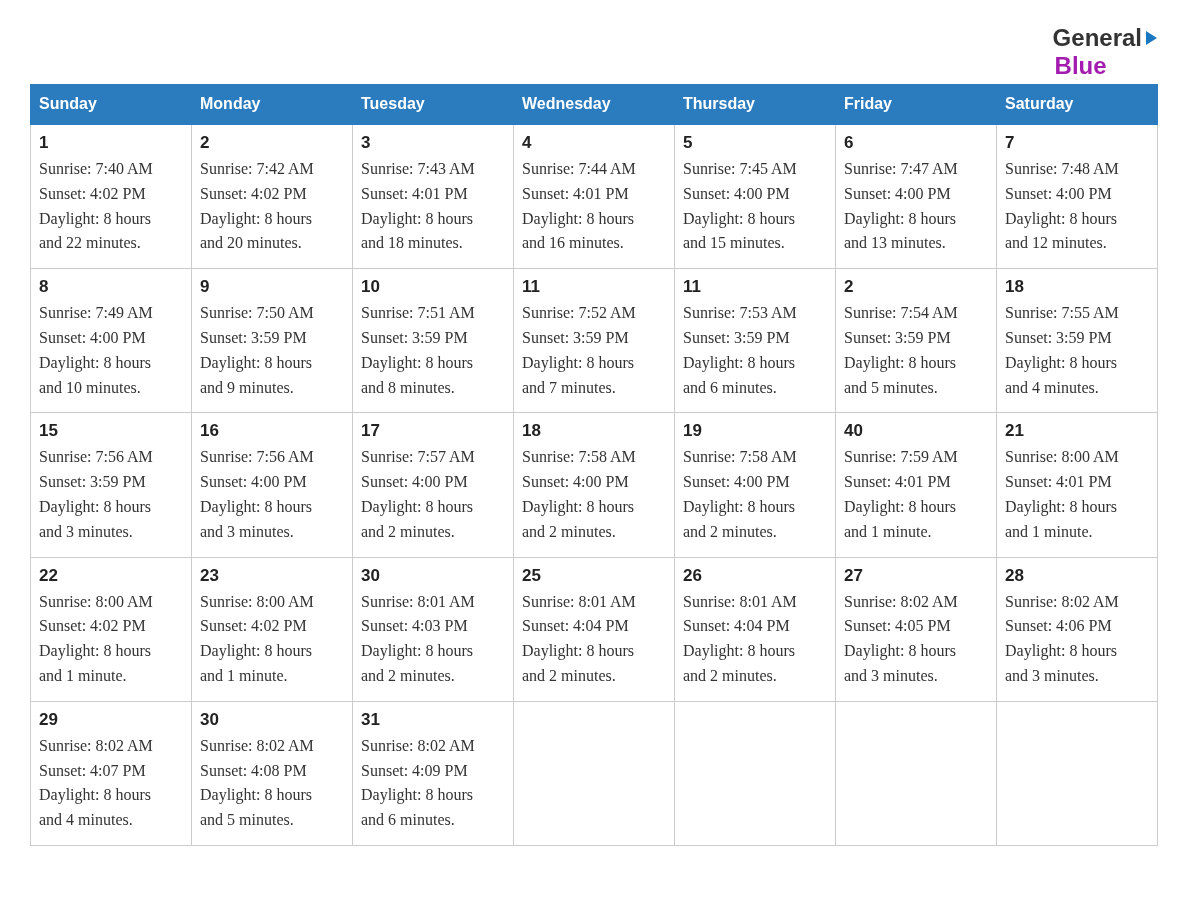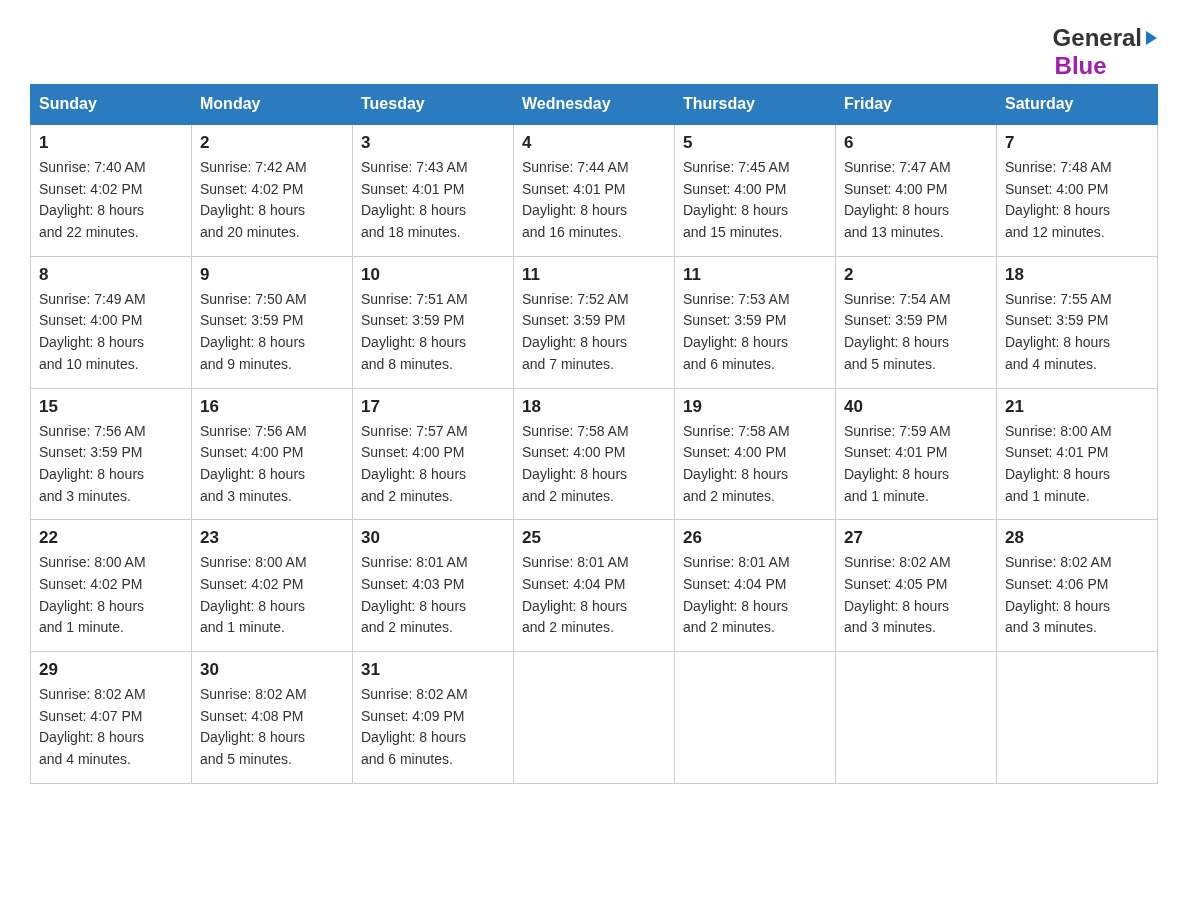--- a/index.html
+++ b/index.html
@@ -63,23 +63,24 @@
       min-height: 100px;
     }
     .day-number {
       font-size: 17px;
       font-weight: bold;
       color: #222;
       display: block;
       margin-bottom: 4px;
     }
     .day-info {
-      font-size: 14px;
+      font-size: 16px;
       line-height: 1.55;
       color: #333;
+      font-family: Liberation Serif, serif;
     }
     .empty-cell {
       background: #fff;
     }
     .row-border-top td {
       border-top: 2px solid #2b7bbf;
     }
   </style>
 </head>
 <body>

